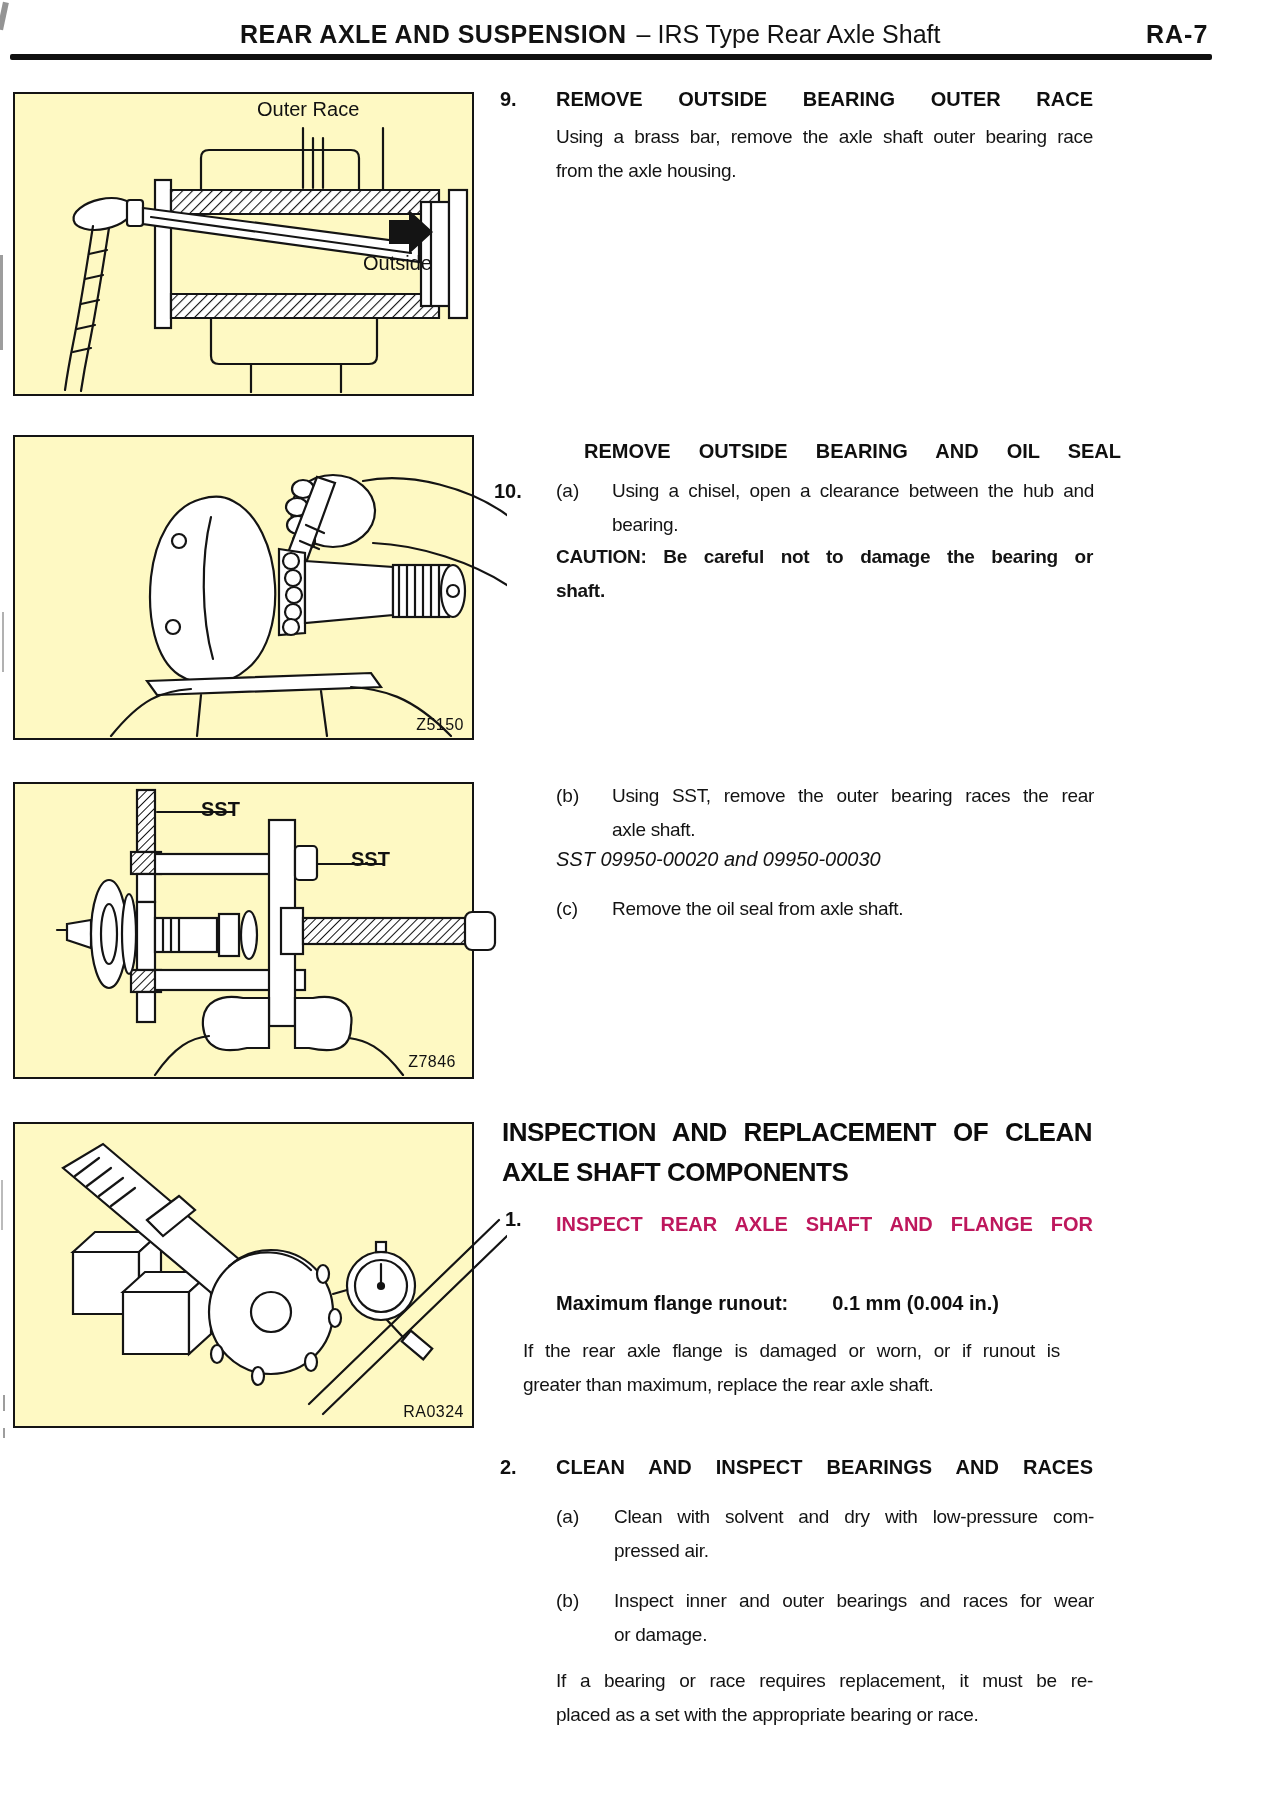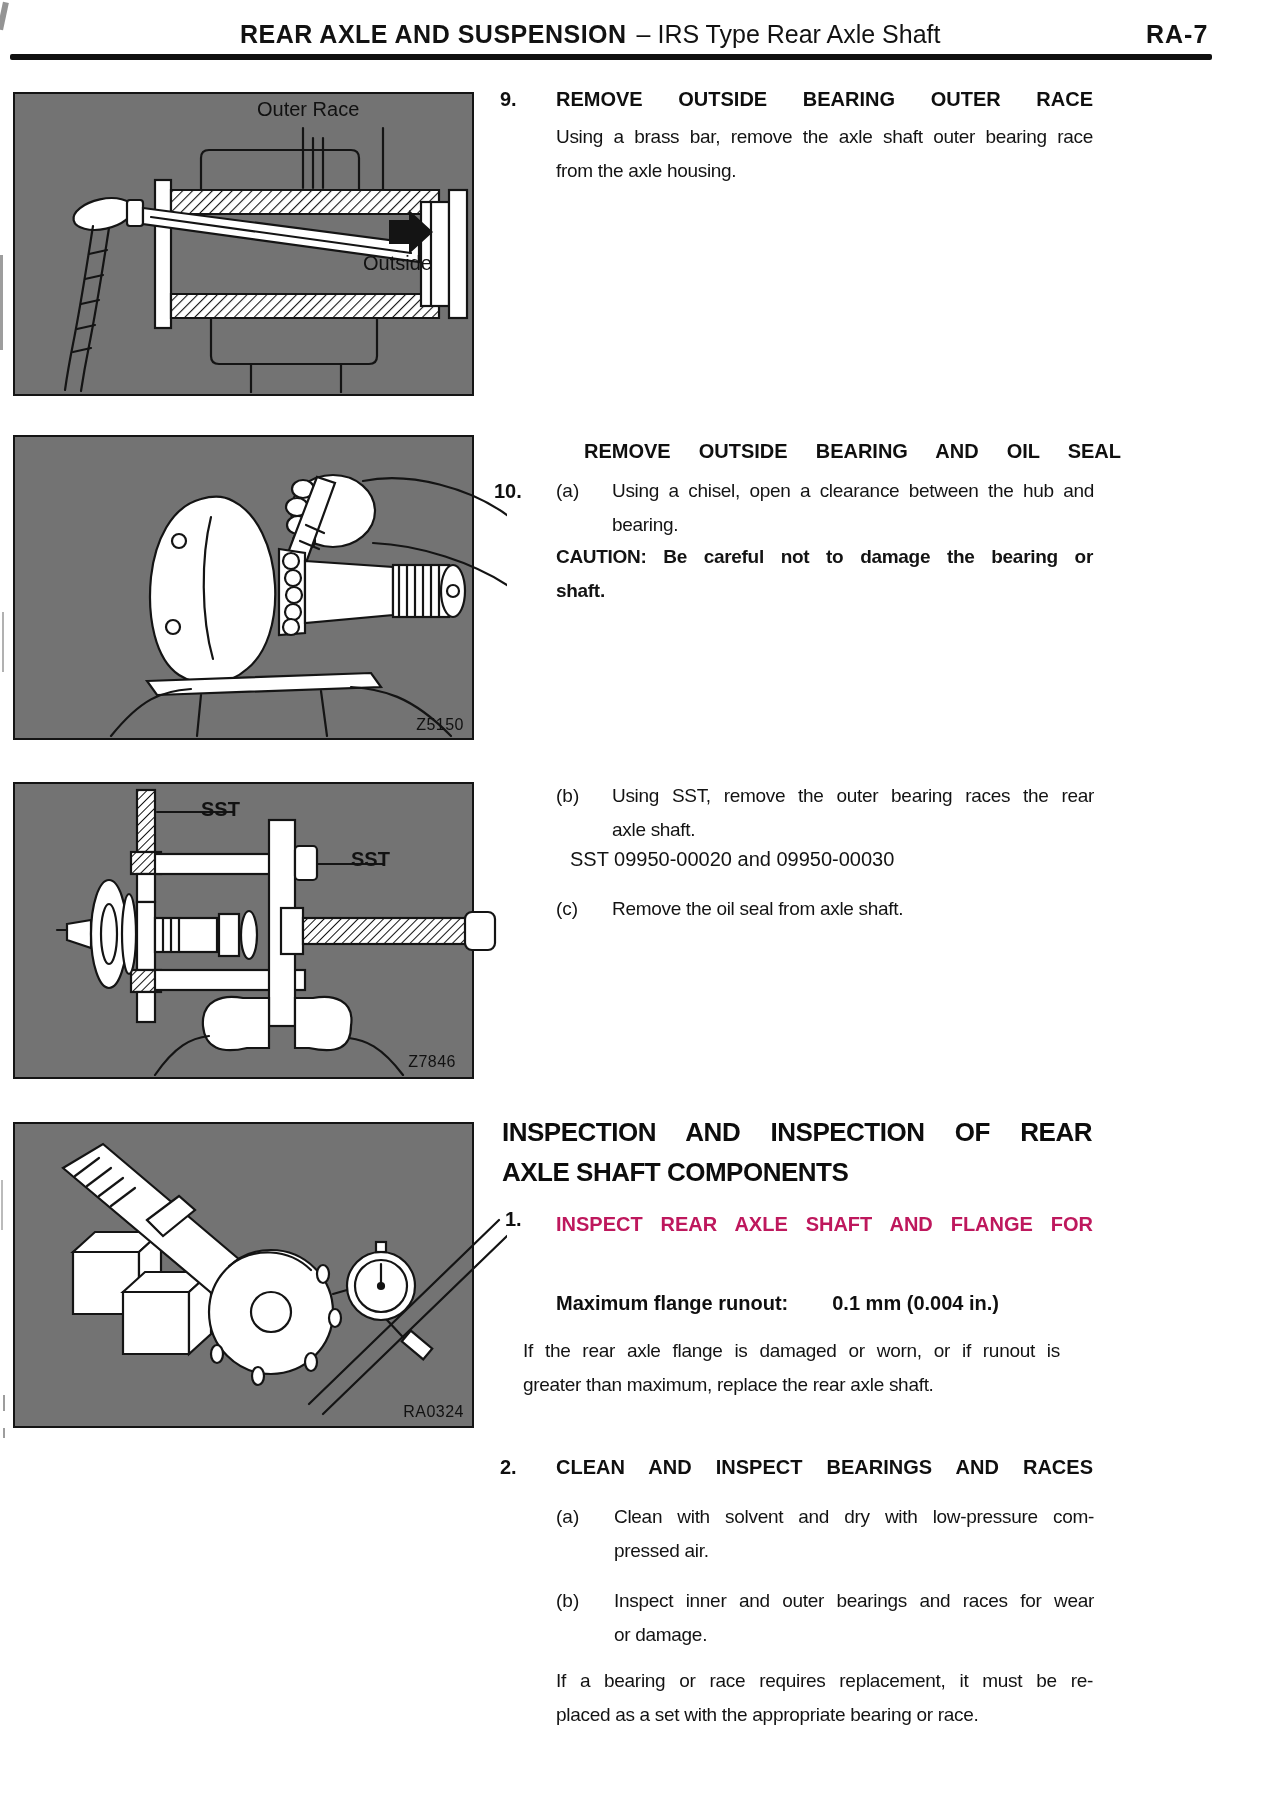--- a/index.html
+++ b/index.html
@@ -7,21 +7,21 @@
     width:1280px;height:1796px;position:relative;background:#ffffff;
     font-family:"Liberation Sans", sans-serif;color:#121212;overflow:hidden;
   }
   
   .hdr-title{position:absolute;left:240px;top:20px;font-size:25px;white-space:nowrap;}
   .hdr-title .main{font-weight:bold;letter-spacing:.5px;}
   .hdr-title .sub{font-weight:normal;margin-left:10px;}
   .hdr-page{position:absolute;left:1146px;top:20px;font-size:25px;font-weight:bold;letter-spacing:1px;}
   .hdr-rule{position:absolute;left:10px;top:54px;width:1202px;height:6px;background:#101010;border-radius:2px;}
   
-  .fig{position:absolute;border:2.5px solid #141414;background:#737373;box-sizing:border-box;padding-left:36px;}
+  .fig{position:absolute;border:2.5px solid #141414;background:#fef9c3;box-sizing:border-box;padding-left:36px;}
   .fig svg{display:block;}
   .figlabel{position:absolute;font-size:20px;color:#111;white-space:nowrap;}
   .figlabel.bold{font-weight:600;}
   .figcode{position:absolute;font-size:16px;color:#111;letter-spacing:.5px;}
   
   .num{position:absolute;font-weight:bold;font-size:20px;color:#0f0f0f;}
   .step-title{position:absolute;font-weight:bold;font-size:20px;color:#0f0f0f;
     text-align:justify;text-align-last:justify;}
   .para{position:absolute;font-size:19px;line-height:34px;letter-spacing:-0.3px;color:#131313;}
   .para.bold{font-weight:bold;}
@@ -275,28 +275,28 @@
   </div>
 <div class="para bold" style="left:556px;top:540px;width:537px;">
     <div class="jl">CAUTION:  Be careful not to damage the bearing or</div>
     <div class="ll">shaft.</div>
   </div>
 <div class="itemlabel" style="left:556px;top:779px;">(b)</div>
 <div class="para" style="left:612px;top:779px;width:482px;">
     <div class="jl">Using SST, remove the outer bearing races the rear</div>
     <div class="ll">axle shaft.</div>
   </div>
-<div class="sstnote" style="left:570px;top:848px;">SST 09950-00020 and 09950-00030</div>
+<div class="sstnote" style="left:556px;top:848px;font-style:italic;">SST 09950-00020 and 09950-00030</div>
 <div class="itemlabel" style="left:556px;top:892px;">(c)</div>
 <div class="para" style="left:612px;top:892px;width:482px;">
     <div class="ll">Remove the oil seal from axle shaft.</div>
   </div>
 
 <div class="bigheading" style="left:502px;top:1112px;width:590px;">
-    <div class="jl">INSPECTION AND INSPECTION OF REAR</div>
+    <div class="jl">INSPECTION AND REPLACEMENT OF CLEAN</div>
     <div class="ll">AXLE SHAFT COMPONENTS</div>
   </div>
 
 <div class="num" style="left:505px;top:1208px;">1.</div>
 <div class="titlelines" style="left:556px;top:1208px;width:537px;">
     <div class="jl">INSPECT REAR AXLE SHAFT AND FLANGE FOR</div>
   </div>
 <div class="spec" style="left:556px;top:1292px;">
   <span>Maximum flange runout:</span><span class="v">0.1 mm (0.004 in.)</span>
 </div>

